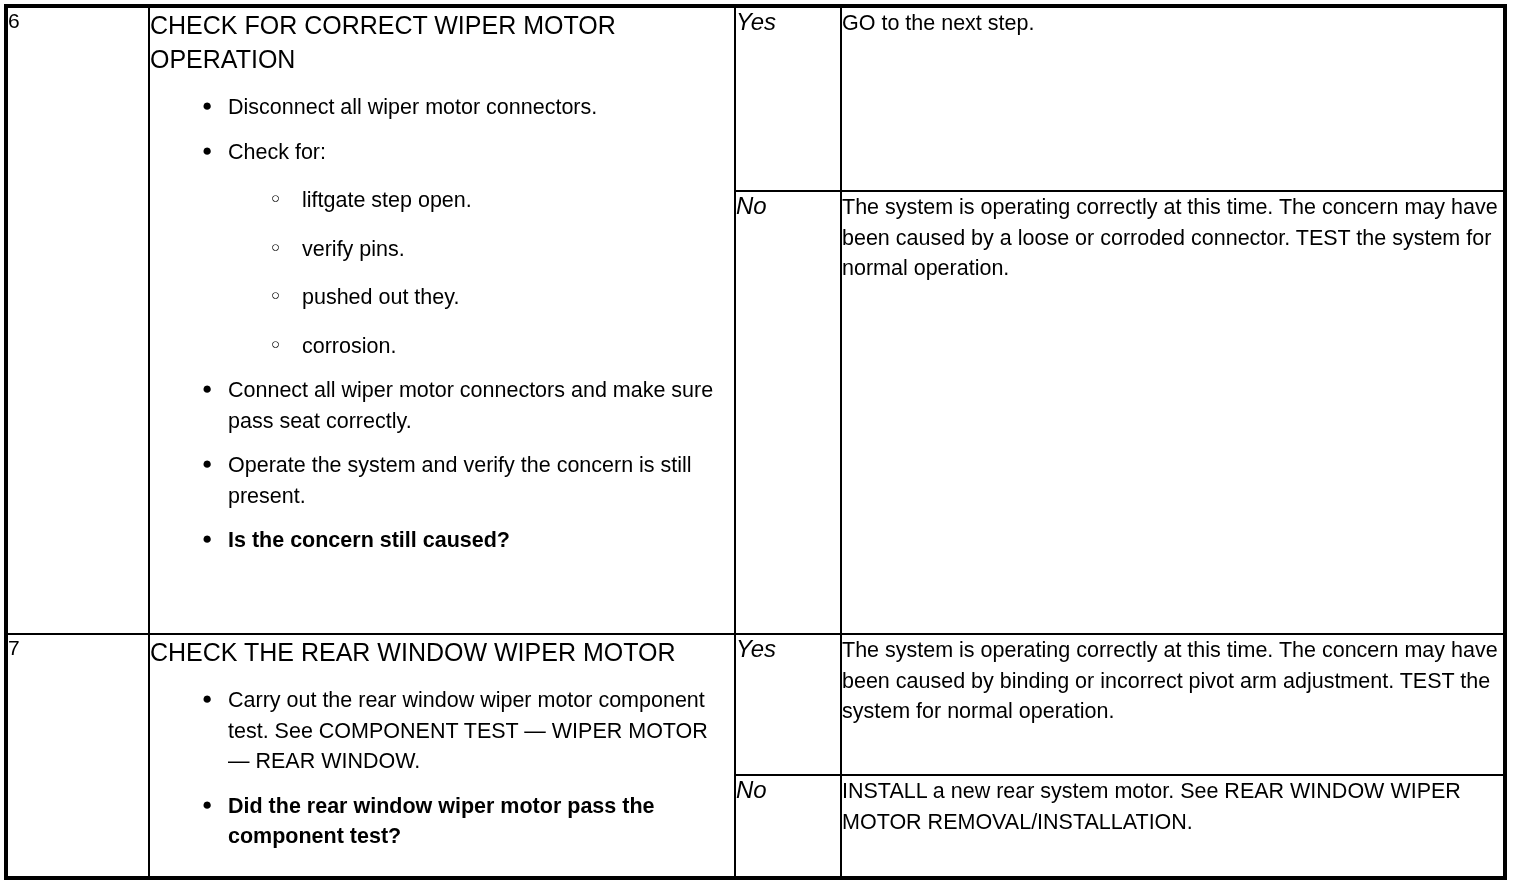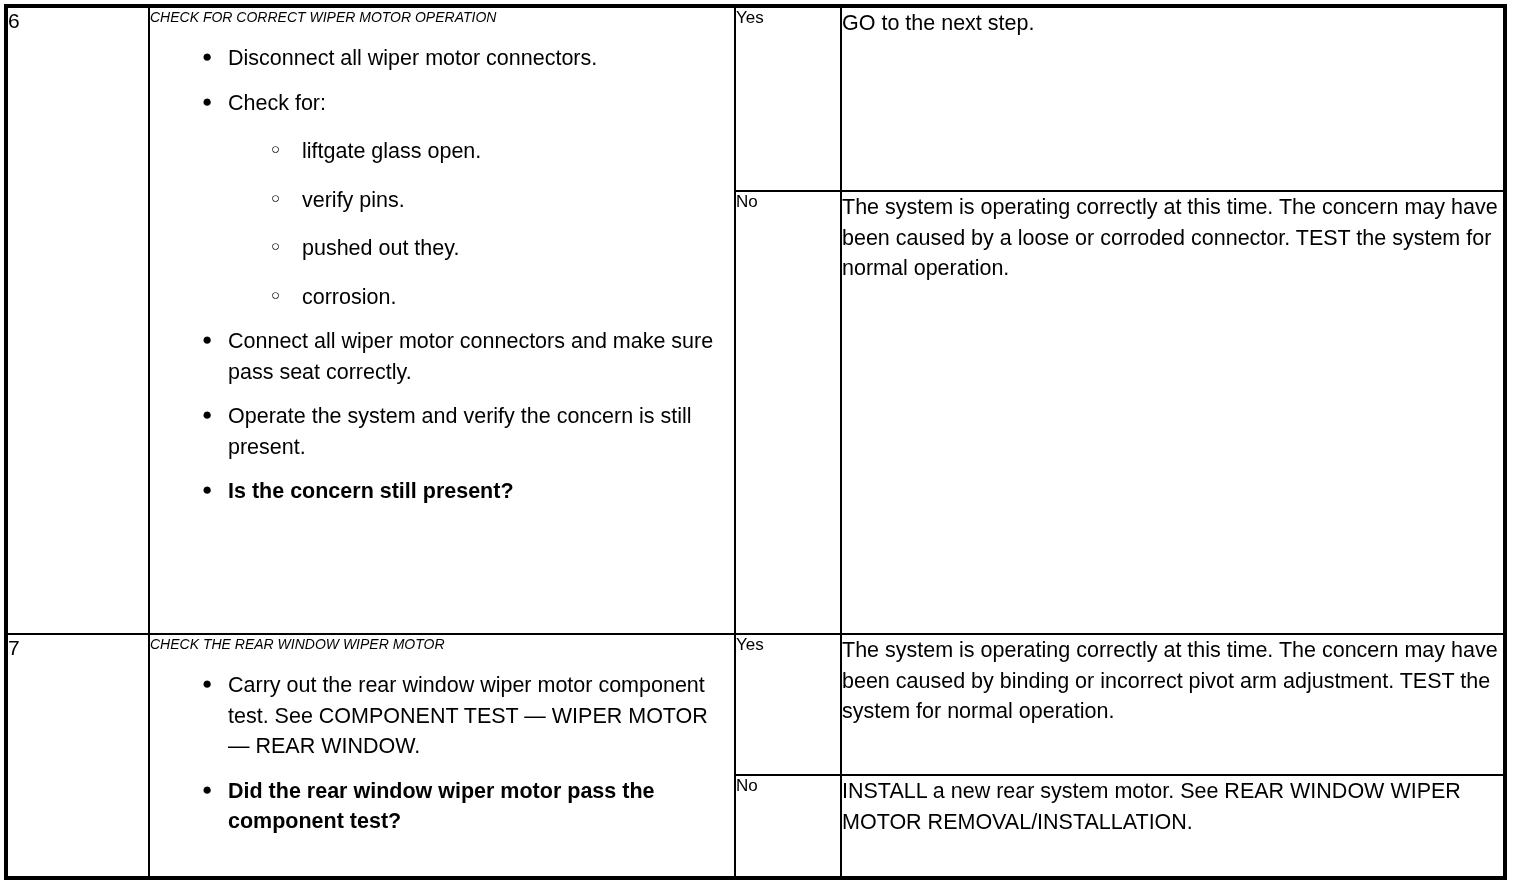--- a/index.html
+++ b/index.html
@@ -53,25 +53,24 @@
     padding-left: 7px;
     font-size: 21px;
     line-height: 1.2;
   }
 
   
   .action-cell {
     padding: 9px 10px 12px 4px;
   }
   .action-title {
-    font-size: 14px;
+    font-size: 25px;
     line-height: 1.36;
     margin: 0 0 6px 0;
     white-space: pre-line;
-    font-style: italic;
   }
   .bullet-list {
     list-style: none;
     margin: 0;
     padding: 0;
   }
   .bullet-item {
     position: relative;
     font-size: 21.5px;
     line-height: 1.42;
@@ -94,22 +93,23 @@
     left: 121px;
     font-size: 15px;
     line-height: 1.78;
   }
   .bullet-item.bold { font-weight: bold; }
 
   
   .answer-cell {
     vertical-align: middle;
     padding-left: 7px;
-    font-size: 17px;
+    font-size: 24px;
     line-height: 1.2;
+    font-style: italic;
   }
 
   
   .result-cell {
     vertical-align: middle;
     padding: 6px 10px 6px 9px;
     font-size: 21.5px;
     line-height: 1.42;
     margin-top: 39px;
   }
@@ -144,21 +144,21 @@
             <li class="bullet-item">
               <span class="marker">●</span>
               <span>Disconnect all wiper motor connectors.</span>
             </li>
             <li class="bullet-item">
               <span class="marker">●</span>
               <span>Check for:</span>
             </li>
             <li class="bullet-item sub">
               <span class="marker">○</span>
-              <span>liftgate glass open.</span>
+              <span>liftgate step open.</span>
             </li>
             <li class="bullet-item sub">
               <span class="marker">○</span>
               <span>verify pins.</span>
             </li>
             <li class="bullet-item sub">
               <span class="marker">○</span>
               <span>pushed out they.</span>
             </li>
             <li class="bullet-item sub">
@@ -168,21 +168,21 @@
             <li class="bullet-item">
               <span class="marker">●</span>
               <span>Connect all wiper motor connectors and make sure pass seat correctly.</span>
             </li>
             <li class="bullet-item">
               <span class="marker">●</span>
               <span>Operate the system and verify the concern is still present.</span>
             </li>
             <li class="bullet-item bold">
               <span class="marker">●</span>
-              <span>Is the concern still present?</span>
+              <span>Is the concern still caused?</span>
             </li>
           </ul>
         </td>
 
         <td class="answer-cell h-yes6">Yes</td>
         <td class="result-cell">GO to the next step.</td>
       </tr>
       <tr>
         <td class="answer-cell h-no6">No</td>
         <td class="result-cell">The system is operating correctly at this time. The concern may have been caused by a loose or corroded connector. TEST the system for normal operation.</td>

